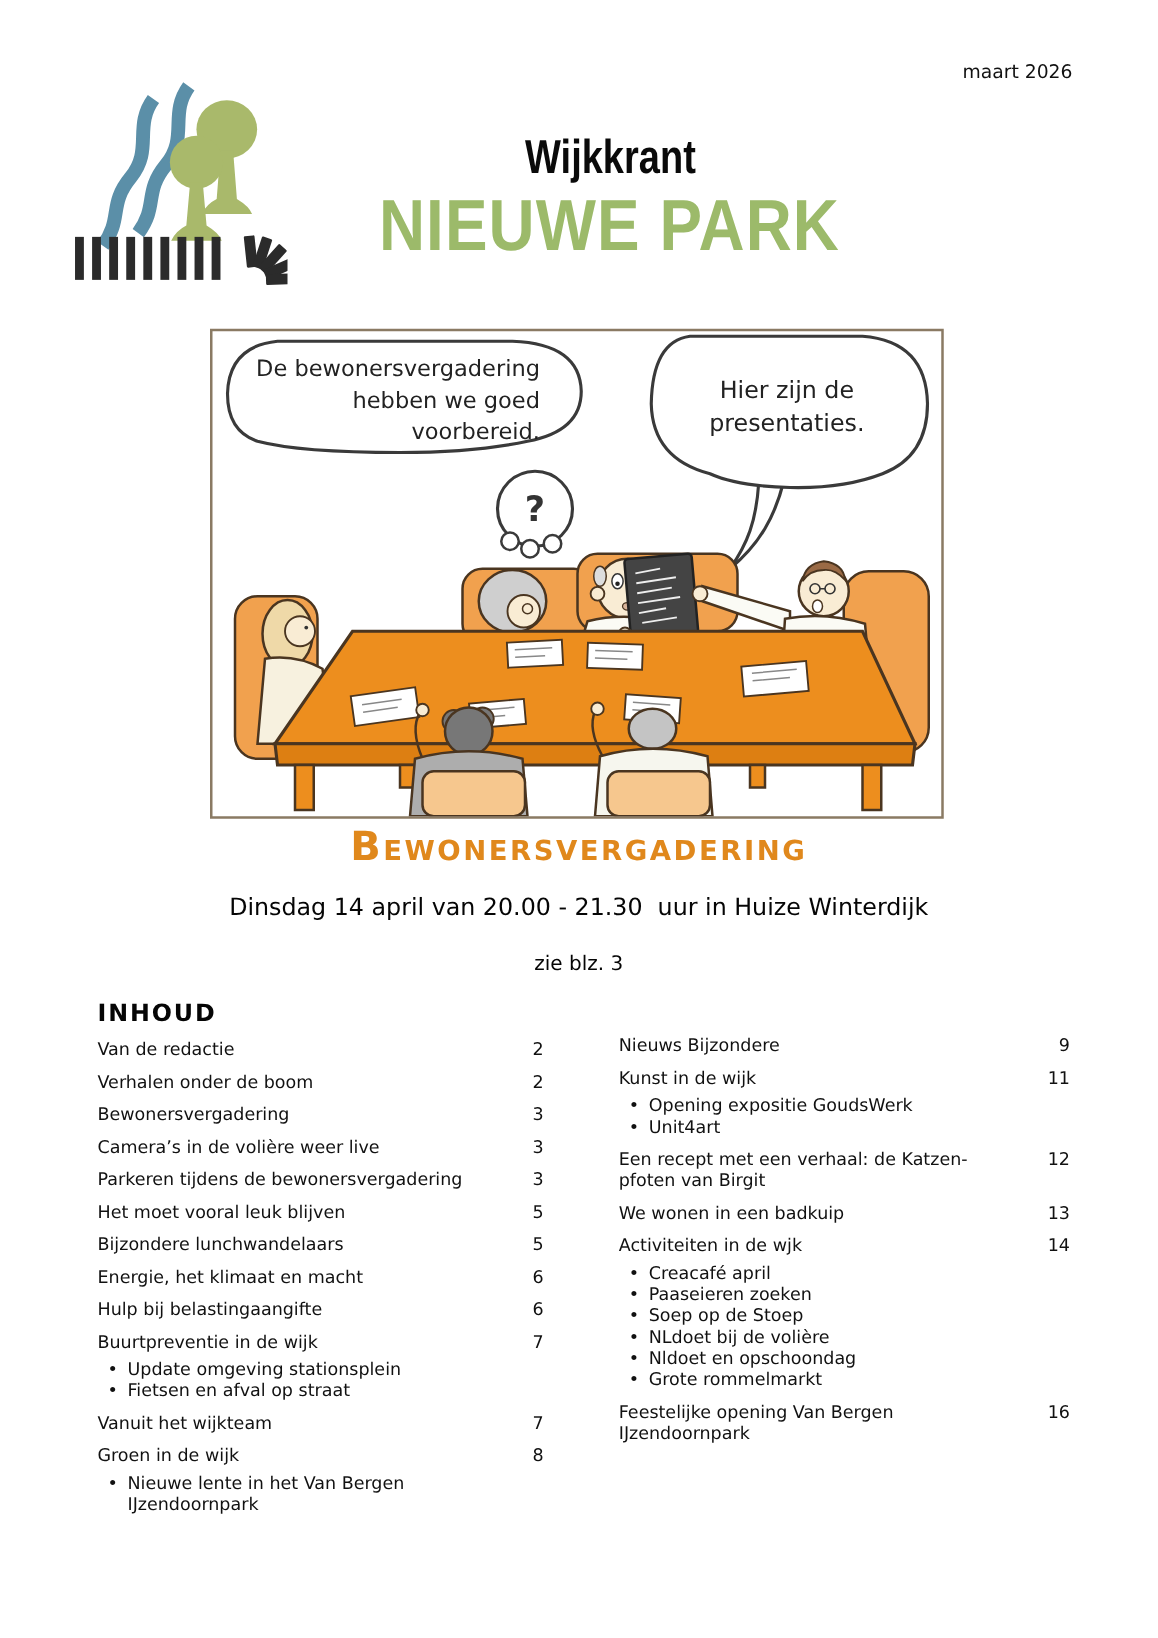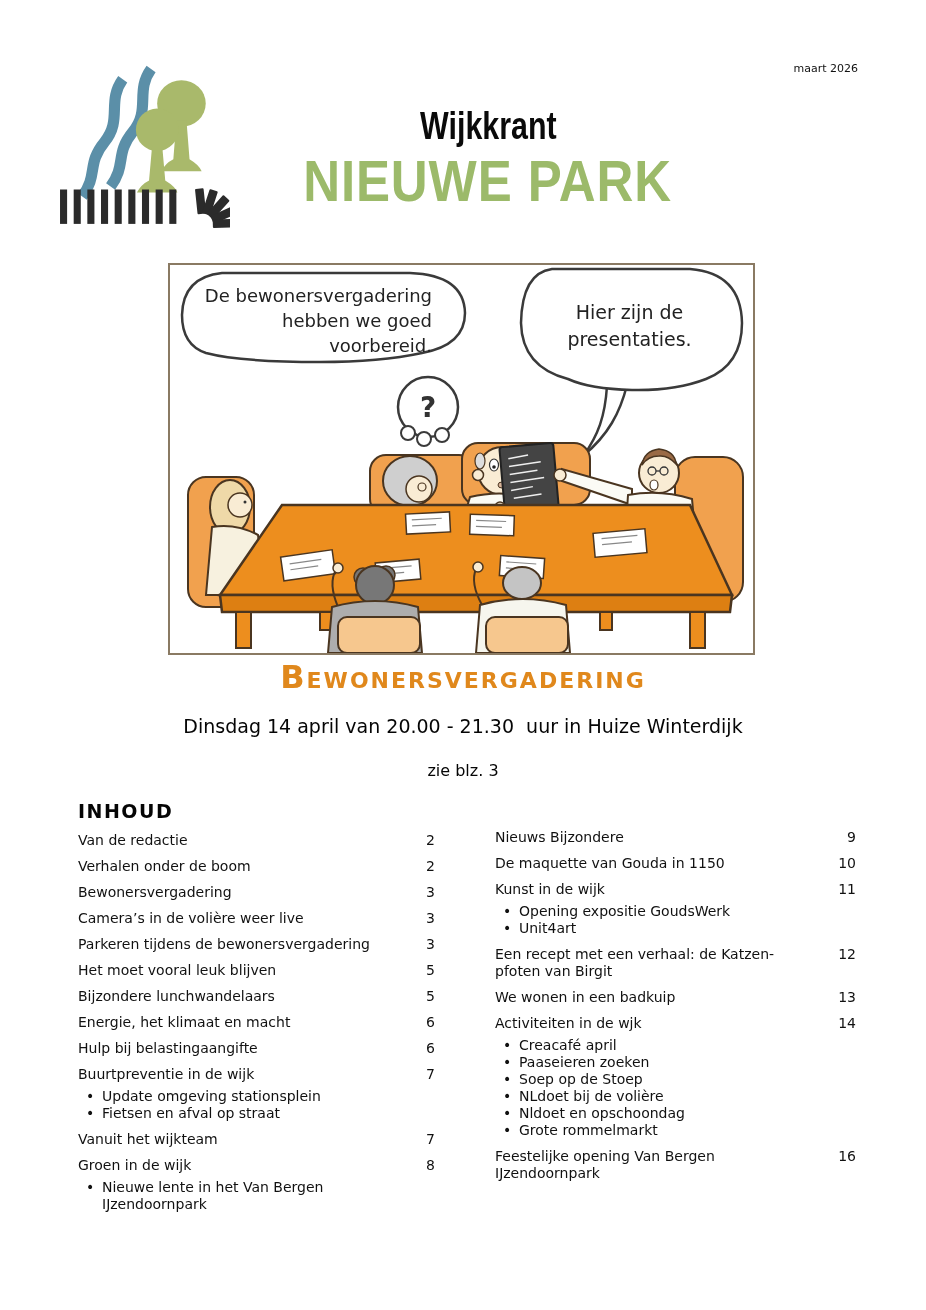--- a/index.html
+++ b/index.html
@@ -1,20 +1,20 @@
 <!DOCTYPE html>
 <html><head>
 <meta charset="utf-8">
 <style>
   html,body { margin:0; padding:0; background:#ffffff; }
   .page {
     position:relative; width:926px; height:1310px; background:#ffffff;
     font-family:"DejaVu Sans", sans-serif; color:#000; overflow:hidden;
   }
-  .issue-date { position:absolute; top:62px; right:68px; font-size:11px; color:#111; }
+  .issue-date { position:absolute; top:48px; right:68px; font-size:15px; color:#111; }
 
   .logo { position:absolute; left:58px; top:64px; width:172px; height:166px; }
 
   .masthead { position:absolute; left:0; top:106px; width:100%; text-align:center; padding-left:50px; box-sizing:border-box; }
   .masthead-kicker {
     display:inline-block; font-family:"Liberation Sans", sans-serif; font-weight:bold;
     font-size:38px; line-height:40px; transform:scaleX(.80); color:#0a0a0a;
   }
   .masthead-title {
     display:block; margin-top:4px;text-decoration:underline;
@@ -298,24 +298,20 @@
 IJzendoornpark</span>
         </div>
       </div>
     </div>
   <div class="toc-col right">
       <div class="toc-row">
         <span class="toc-title">Nieuws Bijzondere</span>
         <span class="toc-page">9</span>
       </div>
       <div class="toc-row">
-        <span class="toc-title">De maquette van Gouda in 1150</span>
-        <span class="toc-page">10</span>
-      </div>
-      <div class="toc-row">
         <span class="toc-title">Kunst in de wijk</span>
         <span class="toc-page">11</span>
       </div>
       <div class="toc-subs">
         <div class="toc-sub">
           <span class="sub-text">Opening expositie GoudsWerk</span>
         </div>
         <div class="toc-sub">
           <span class="sub-text">Unit4art</span>
         </div>

